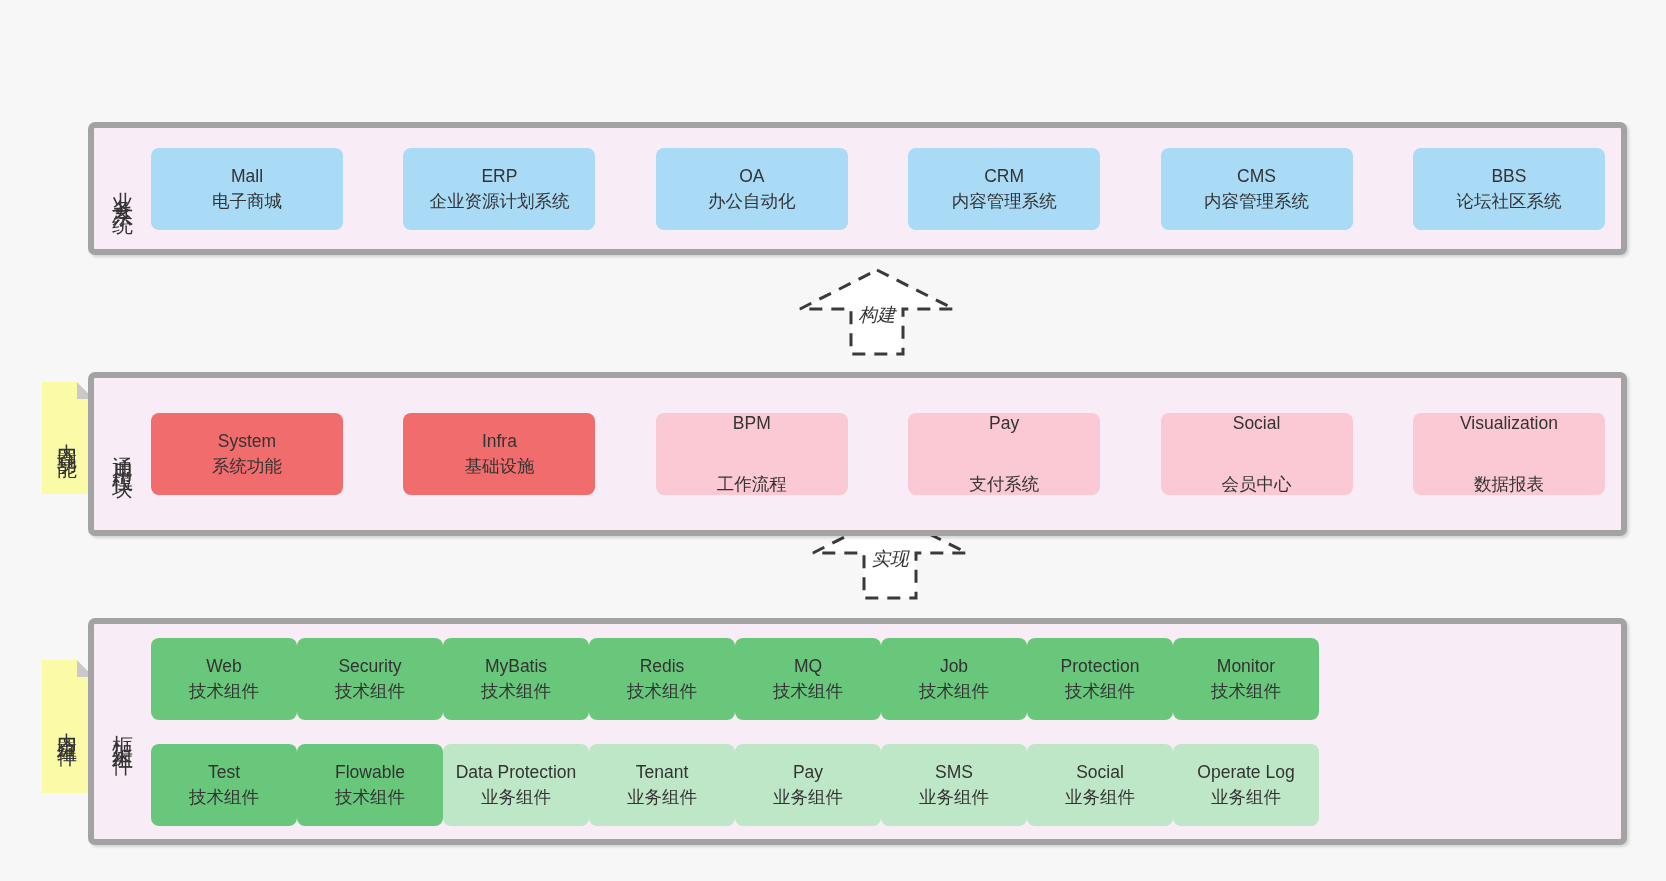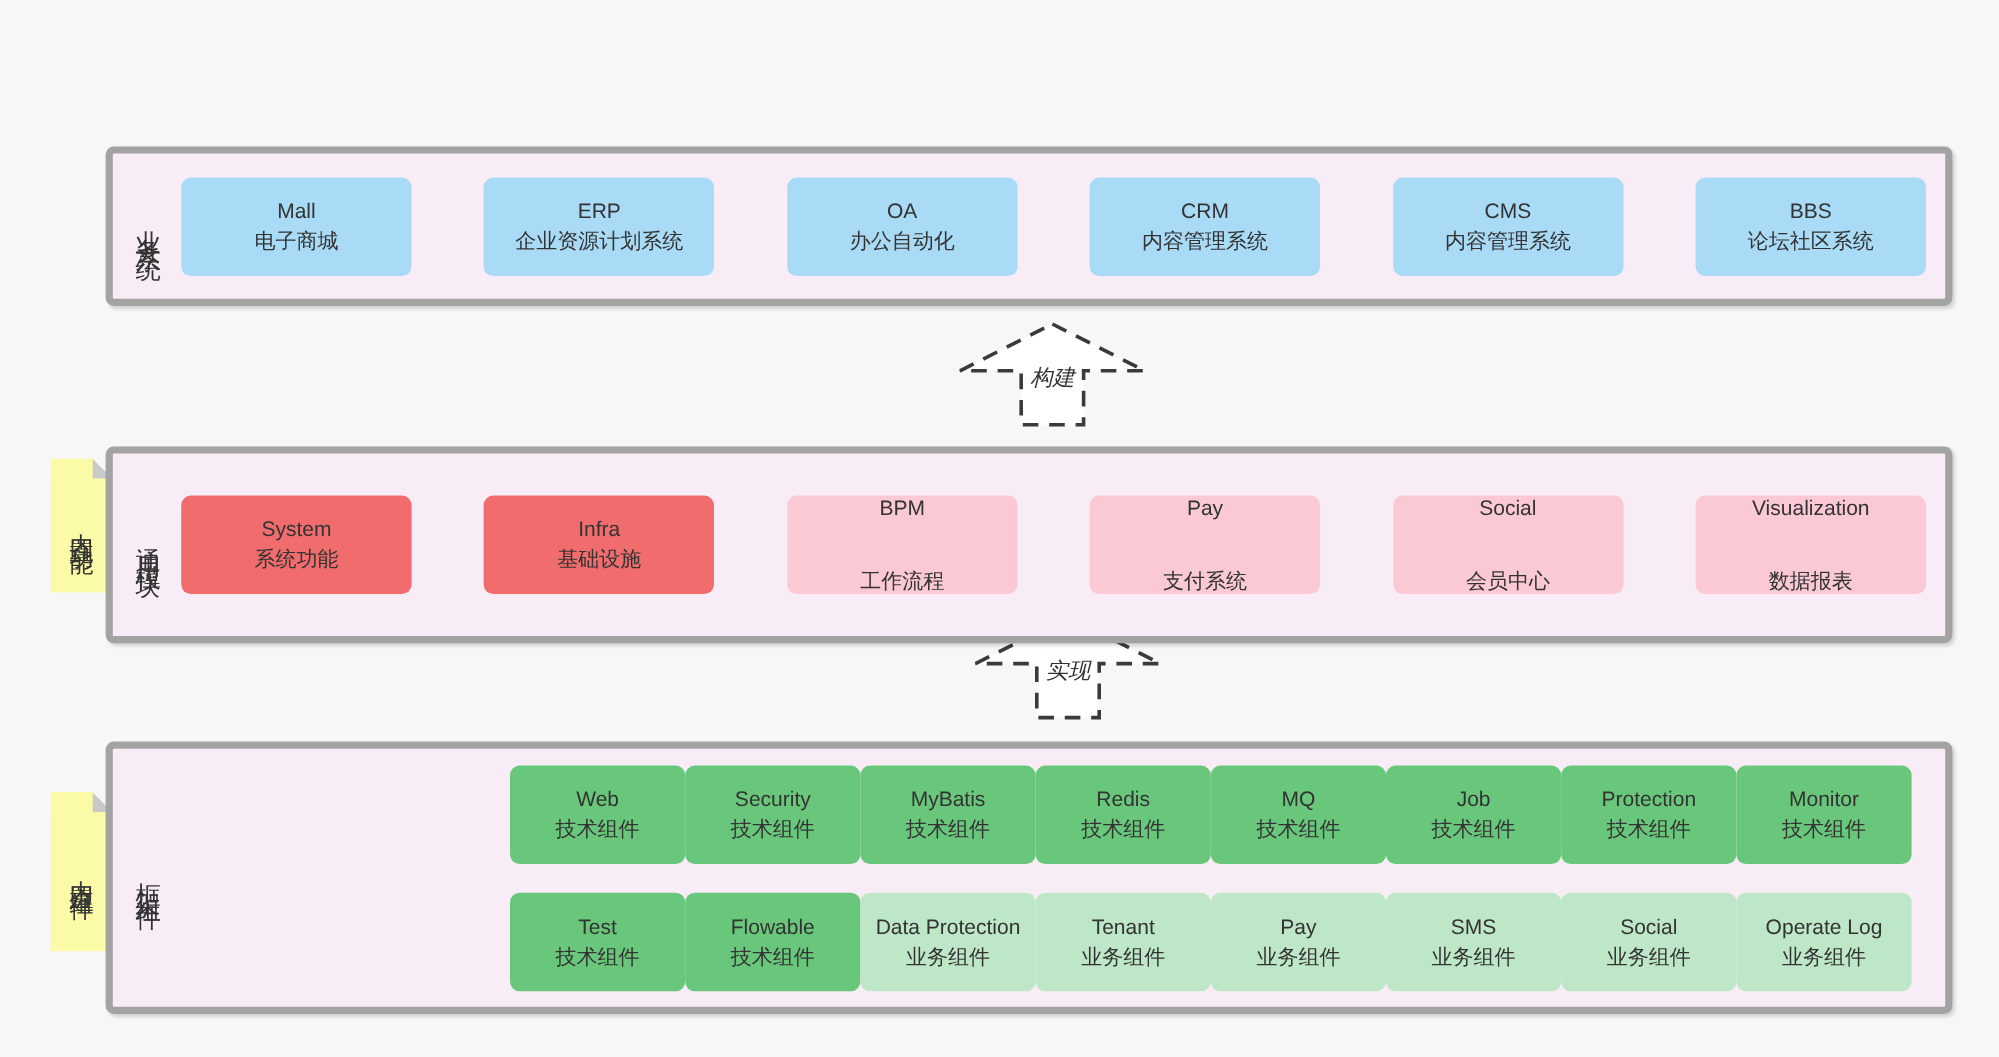--- a/index.html
+++ b/index.html
@@ -55,21 +55,21 @@
   .grid {
     flex: 1;
     display: flex;
     flex-direction: column;
     justify-content: center;
     gap: 24px;
     padding-right: 28px;
   }
   .grid .row8 {
     display: flex;
-    justify-content: flex-end;
+    justify-content: flex-start;
   }
 
   .box {
     height: 82px;
     border-radius: 8px;
     display: flex;
     flex-direction: column;
     align-items: center;
     justify-content: center;
     text-align: center;

